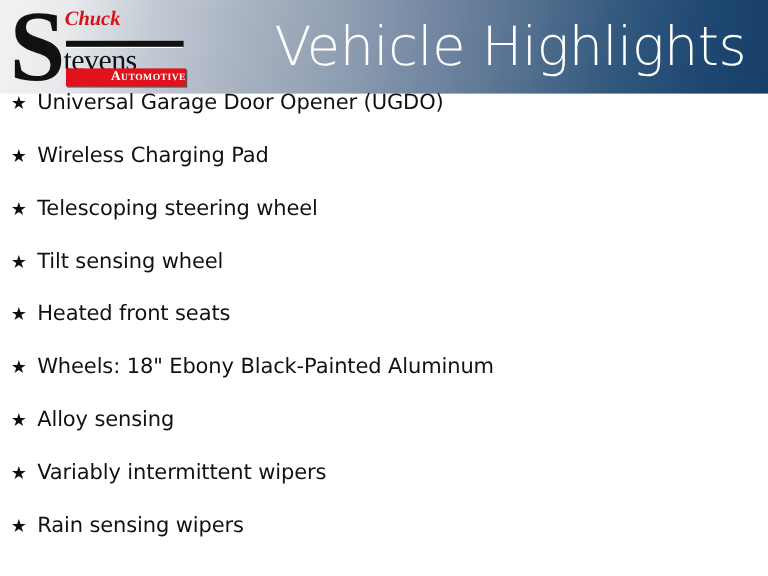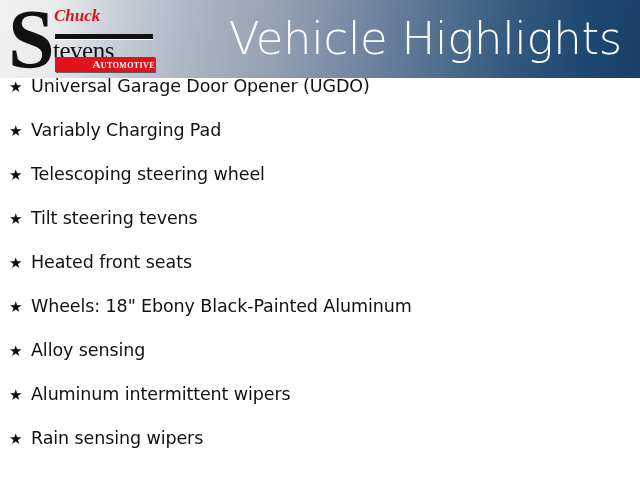--- a/index.html
+++ b/index.html
@@ -188,45 +188,45 @@
     <div class="banner-title">Vehicle Highlights</div>
   </div>
 
   <ul class="highlights">
     <li class="hl-item">
       <span class="hl-star">★</span>
       <span class="hl-label">Universal Garage Door Opener (UGDO)</span>
     </li>
     <li class="hl-item">
       <span class="hl-star">★</span>
-      <span class="hl-label">Variably Charging Pad</span>
+      <span class="hl-label">Wireless Charging Pad</span>
     </li>
     <li class="hl-item">
       <span class="hl-star">★</span>
       <span class="hl-label">Telescoping steering wheel</span>
     </li>
     <li class="hl-item">
       <span class="hl-star">★</span>
-      <span class="hl-label">Tilt steering tevens</span>
+      <span class="hl-label">Tilt sensing wheel</span>
     </li>
     <li class="hl-item">
       <span class="hl-star">★</span>
       <span class="hl-label">Heated front seats</span>
     </li>
     <li class="hl-item">
       <span class="hl-star">★</span>
       <span class="hl-label">Wheels: 18" Ebony Black-Painted Aluminum</span>
     </li>
     <li class="hl-item">
       <span class="hl-star">★</span>
       <span class="hl-label">Alloy sensing</span>
     </li>
     <li class="hl-item">
       <span class="hl-star">★</span>
-      <span class="hl-label">Aluminum intermittent wipers</span>
+      <span class="hl-label">Variably intermittent wipers</span>
     </li>
     <li class="hl-item">
       <span class="hl-star">★</span>
       <span class="hl-label">Rain sensing wipers</span>
     </li>
   </ul>
 
 </div>
 
 </body></html>

